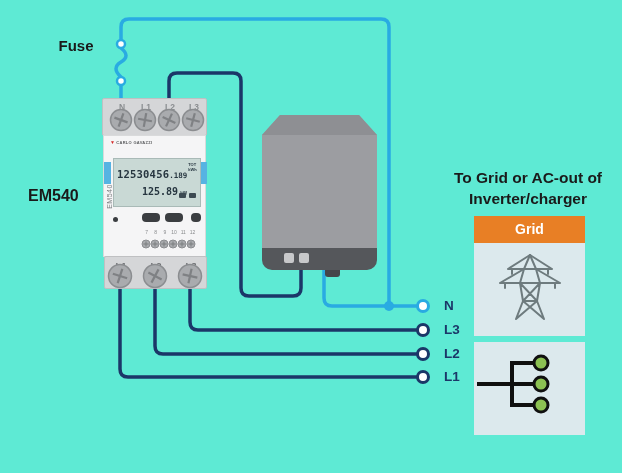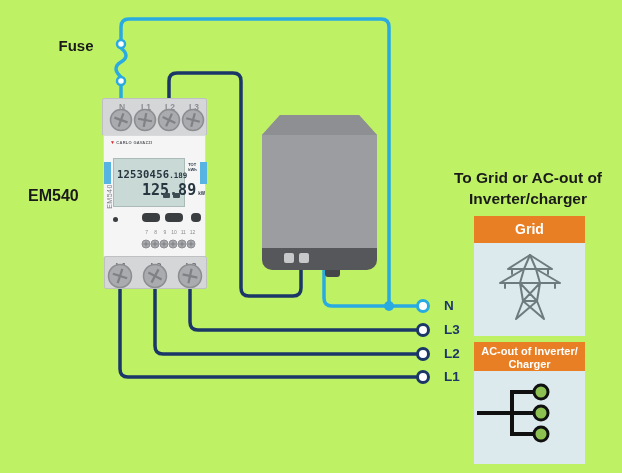--- a/index.html
+++ b/index.html
@@ -1,17 +1,17 @@
 <!DOCTYPE html>
 <html style="--wire-cyan: #29ABE2; --wire-navy: #1B3768; --panel-orange: #E87F25; --panel-body: #DCE9ED; --inverter-gray: #9C9DA1; --inverter-dark: #55575B; --lcd-green: #C9D9D5; --connector-green: #8CC152;"><head>
 <meta charset="utf-8">
 <style>
   html,body{margin:0;padding:0;background:#fff;}
   .canvas{
-    position:relative;width:622px;height:473px;background:#bef264;overflow:hidden;
+    position:relative;width:622px;height:473px;background:#5eead4;overflow:hidden;
     font-family:"Liberation Sans",sans-serif;
   }
   .abs{position:absolute;}
   
   svg.wires{position:absolute;left:0;top:0;z-index:1;}
   svg.wires path{fill:none;stroke-linecap:round;}
   .cyan path{stroke:var(--wire-cyan);stroke-width:3.5;}
   .navy path{stroke:var(--wire-navy);stroke-width:3.5;}
   .fuse-node{fill:#fff;stroke:var(--wire-cyan);stroke-width:2.5;}
   .junction{fill:var(--wire-cyan);stroke:none;}
@@ -38,31 +38,31 @@
   .tlbl{position:absolute;top:3px;width:24px;text-align:center;font-size:8.5px;
     font-weight:bold;color:#8b8e91;}
   .blbl{position:absolute;top:3px;width:24px;text-align:center;font-size:9.5px;
     font-weight:bold;color:#6e7073;}
   .m-logo{left:6px;top:3px;height:6px;font-size:4px;color:#5a5c5e;font-weight:bold;
     letter-spacing:.3px;white-space:nowrap;}
   .m-logo .tri{color:#d42a2a;font-size:5px;margin-right:1px;}
   .m-side{left:-10px;top:57px;width:30px;text-align:center;font-size:7px;color:#7d7f82;
     transform:rotate(-90deg);letter-spacing:.5px;}
   .strip{width:7px;height:22px;background:#56b3e2;top:26px;}
-  .lcd{left:9px;top:22px;width:72px;height:49px;background:var(--lcd-green);
+  .lcd{left:9px;top:22px;width:88px;height:49px;background:var(--lcd-green);
     border:1px solid #a9bab7;box-sizing:border-box;}
   .lcd-l1{position:absolute;left:3px;top:4px;white-space:nowrap;
     font-family:"DejaVu Sans Mono",monospace;color:#273640;font-weight:bold;}
   .lcd-l1 .v{font-size:10.5px;letter-spacing:.2px;}
   .lcd-l1 .d{font-size:7.5px;}
   .lcd-unit{display:inline-block;vertical-align:top;font-size:4px;line-height:4.5px;
     font-family:"Liberation Sans",sans-serif;margin-left:1px;}
   .lcd-l2{position:absolute;left:28px;top:21px;white-space:nowrap;
     font-family:"DejaVu Sans Mono",monospace;color:#273640;font-weight:bold;}
-  .lcd-l2 .v{font-size:15px;}
+  .lcd-l2 .v{font-size:10px;}
   .lcd-l2 .u{font-size:4.5px;font-family:"Liberation Sans",sans-serif;margin-left:2px;}
   .lcd-icons{position:absolute;right:4px;bottom:4px;}
   .lcd-icons i{display:inline-block;width:7px;height:5px;background:#3c4a52;
     border-radius:1px;margin-left:3px;}
   .led{left:9px;top:81px;width:5px;height:5px;border-radius:50%;background:#3a3d40;}
   .btn{top:77px;height:9px;background:#3b3e41;border-radius:4px;}
   .numrow{left:38px;top:93px;width:55px;display:flex;}
   .numrow span{width:9.2px;text-align:center;font-size:5px;color:#8a8c8e;}
   svg.m-screws{position:absolute;left:0;top:0;}
   .m-screws circle{fill:#a9abae;stroke:#8b8d90;stroke-width:1.5;}
@@ -288,24 +288,20 @@
         <path d="M56,12 L34,26 M56,12 L78,26 M34,26 H78 M38,26 V31 M74,26 V31"></path>
         <path d="M50,26 L46,40 M62,26 L66,40"></path>
         <path d="M50,26 L26,40 M62,26 L86,40 M26,40 H86 M31,40 V45 M81,40 V45"></path>
         <path d="M46,40 L49,58 M66,40 L63,58 M46,40 L63,58 M66,40 L49,58 M49,58 H63"></path>
         <path d="M49,58 L42,76 M63,58 L70,76 M49,58 L70,76 M63,58 L42,76"></path>
       </svg>
     </div>
   </div>
 
   <div class="abs panel acout-panel">
-    <div class="phead">
-      <div>AC-out of Inverter/</div>
-      <div>Charger</div>
-    </div>
     <div class="pbody">
       <svg class="schem" width="111" height="93" viewBox="0 0 111 93">
         <line x1="3" y1="42" x2="38" y2="42"></line>
         <line x1="38" y1="19" x2="38" y2="65"></line>
         <line x1="38" y1="21" x2="60" y2="21"></line>
         <line x1="38" y1="42" x2="60" y2="42"></line>
         <line x1="38" y1="63" x2="60" y2="63"></line>
         <circle cx="67" cy="21" r="7"></circle>
         <circle cx="67" cy="42" r="7"></circle>
         <circle cx="67" cy="63" r="7"></circle>

